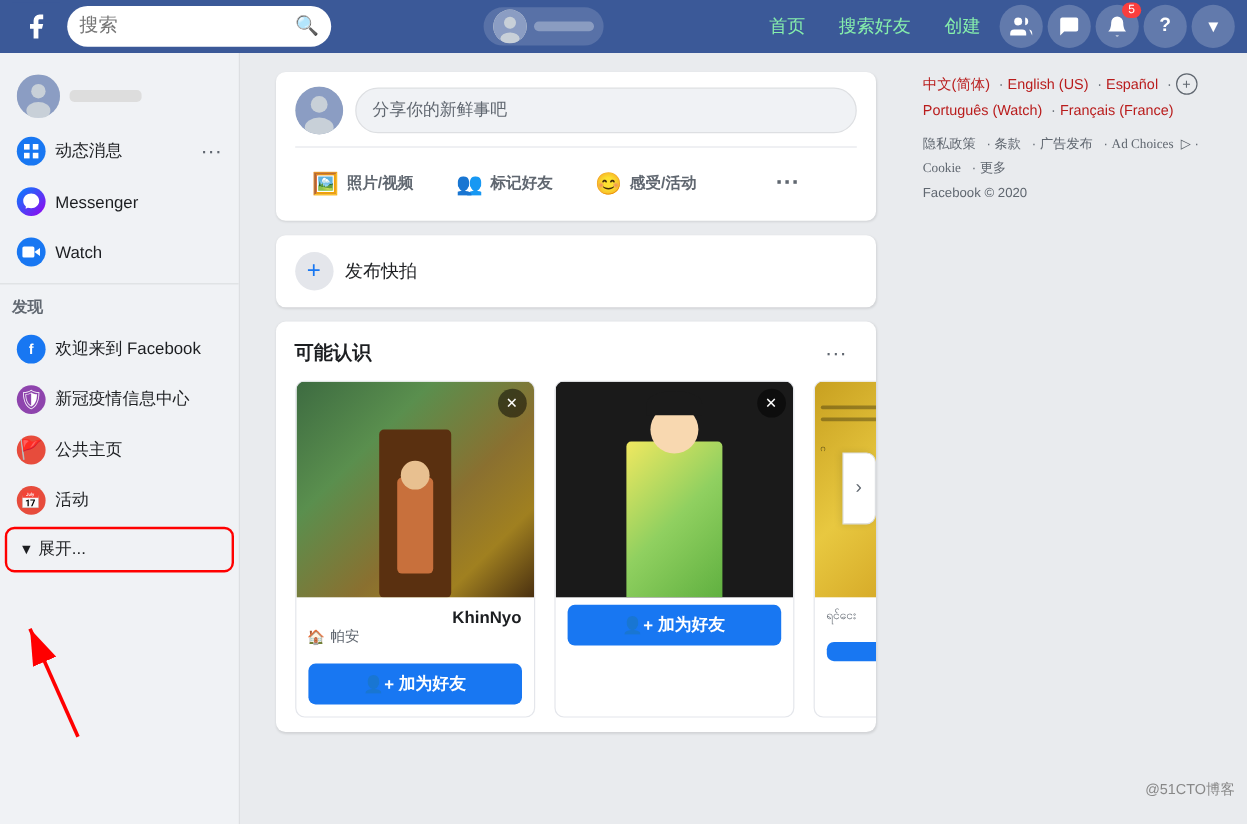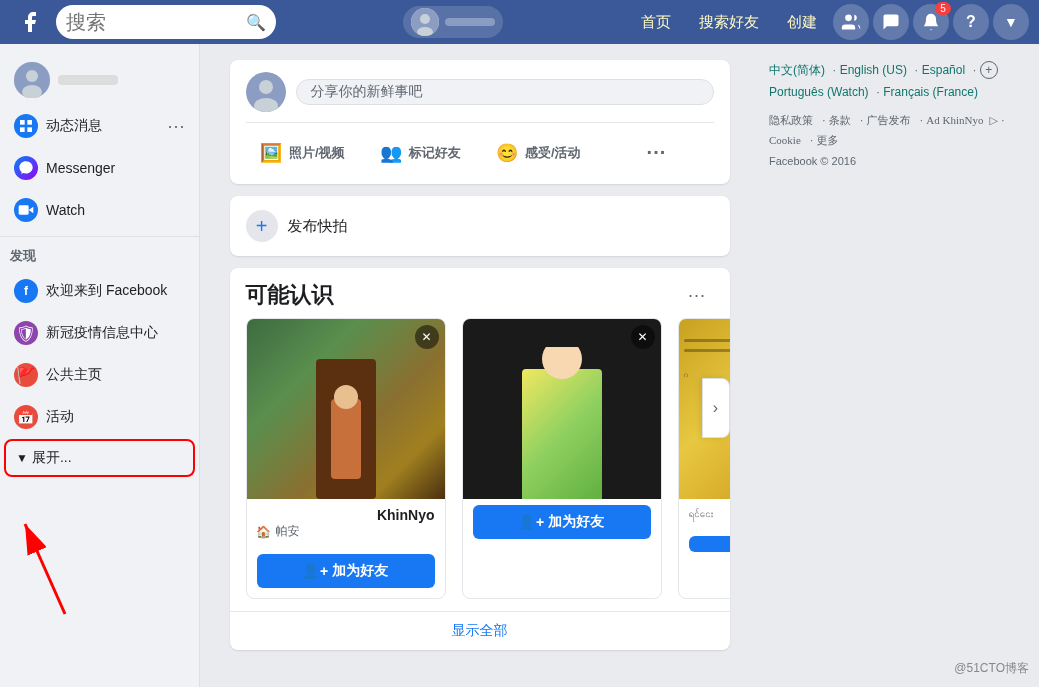--- a/index.html
+++ b/index.html
@@ -27,29 +27,29 @@
       background: white;
       border-radius: 20px;
       display: flex; align-items: center;
       padding: 0 10px;
       height: 34px;
       min-width: 220px;
       margin-left: 6px;
     }
     .topnav .search-bar input {
       border: none; outline: none;
-      font-size: 20px;
+      font-size: 16px;
       width: 180px;
       background: transparent;
     }
     .topnav .search-bar .search-icon { color: #606770; font-size: 16px; }
     .topnav-center { flex: 1; display: flex; justify-content: center; gap: 4px; }
     .topnav-right { display: flex; align-items: center; gap: 4px; }
     .nav-text-link {
-      color: #fef9c3; text-decoration: none; font-size: 15px;
+      color: #86efac; text-decoration: none; font-size: 15px;
       padding: 6px 12px; border-radius: 4px;
       white-space: nowrap;
     }
     .nav-icon-btn {
       width: 36px; height: 36px;
       background: rgba(255,255,255,0.2);
       border-radius: 50%;
       display: flex; align-items: center; justify-content: center;
       color: white; font-size: 18px; cursor: pointer;
       position: relative;
@@ -138,21 +138,21 @@
       border-radius: 8px;
       box-shadow: 0 1px 2px rgba(0,0,0,0.1);
       margin-bottom: 12px;
       overflow: hidden;
     }
 
     
     .post-box { padding: 12px 16px; }
     .post-box-header { display: flex; align-items: center; gap: 10px; margin-bottom: 10px; }
     .post-input {
-      flex: 1; height: 26px; border: 1px solid #dddfe2;
+      flex: 1; height: 38px; border: 1px solid #dddfe2;
       border-radius: 20px; padding: 0 14px;
       font-size: 14px; color: #606770; cursor: pointer;
       display: flex; align-items: center; background: #f0f2f5;
     }
     .post-actions { display: flex; gap: 4px; border-top: 1px solid #e4e6eb; padding-top: 10px; margin-top: 4px; }
     .post-action-btn {
       flex: 1; display: flex; align-items: center; justify-content: center;
       gap: 6px; padding: 8px; border-radius: 6px; cursor: pointer;
       color: #606770; font-size: 13px; font-weight: 600;
     }
@@ -167,21 +167,21 @@
     }
     .story-text { flex: 1; }
     .story-title { font-weight: 400; font-size: 15px; }
     .story-sub { color: #606770; font-size: 13px; }
 
     
     .people-header {
       display: flex; align-items: center; justify-content: space-between;
       padding: 12px 16px 8px;
     }
-    .people-title { font-size: 22px; font-weight: 700; text-align: right; }
+    .people-title { font-size: 16px; font-weight: 700; text-align: right; }
     .person-card {
       width: 200px; flex-shrink: 0;
       border: 1px solid #e4e6eb; border-radius: 8px; overflow: hidden;
       margin: 0 8px 12px;
     }
     .person-close {
       position: absolute; top: 6px; right: 6px;
       width: 24px; height: 24px; border-radius: 50%;
       background: rgba(0,0,0,0.5); color: white;
       display: flex; align-items: center; justify-content: center;
@@ -196,21 +196,21 @@
       border: none; border-radius: 6px; padding: 8px;
       width: calc(100% - 20px); cursor: pointer;
       font-size: 14px; font-weight: 600;
       display: flex; align-items: center; justify-content: center; gap: 4px;
     }
     .show-all { text-align: center; padding: 10px; color: #1877f2; cursor: pointer; font-size: 14px; border-top: 1px solid #e4e6eb; }
     .people-cards-row { display: flex; padding: 0 8px; overflow: hidden; }
 
     
     .lang-links { font-size: 12px; color: #606770; line-height: 1.8; }
-    .lang-links a { color: #0f766e; text-decoration: none; margin-right: 4px; text-align: right; }
+    .lang-links a { color: #b91c1c; text-decoration: none; margin-right: 4px; text-align: right; }
     .lang-add { display: inline-block; width: 18px; height: 18px; border: 1px solid #606770; border-radius: 50%; text-align: center; line-height: 16px; font-size: 12px; cursor: pointer; }
     .footer-links { font-size: 11px; color: #606770; margin-top: 8px; line-height: 1.8; }
     .footer-links a { color: #606770; text-decoration: none; margin-right: 6px; font-family: Liberation Serif, serif; }
     .copyright { font-size: 11px; color: #606770; margin-top: 4px; }
 
     
     .scroll-chevron {
       position: absolute; right: 0; top: 50%; transform: translateY(-50%);
       width: 28px; height: 60px; background: white;
       display: flex; align-items: center; justify-content: center;
@@ -229,21 +229,21 @@
     .red-arrow-container {
       position: absolute;
       left: 5px;
       bottom: 60px;
       z-index: 200;
       pointer-events: none;
     }
 
     .watermark {
       position: fixed;
-      bottom: 10px;
+      bottom: 20px;
       right: 10px;
       color: #888;
       font-size: 12px;
       z-index: 500;
     }
 
     .dots-btn { background: none; border: none; cursor: pointer; color: #606770; font-size: 18px; padding: 4px 8px; border-radius: 50%; }
 
     .sidebar-section-title { font-size: 13px; color: #606770; font-weight: 600; padding: 4px 10px; }
   </style>
@@ -503,41 +503,40 @@
             </div>
             <button class="add-friend-btn" style="width:calc(100% - 20px);">
             </button>
           </div>
 
         </div>
 
         <div class="scroll-chevron" style="top:90px;">›</div>
       </div>
 
-      <div class="show-all">显示全部</div>
     </div>
 
   </main>
 
   <aside class="right-sidebar">
     <div class="lang-links">
       <a href="#">中文(简体)</a> ·
       <a href="#">English (US)</a> ·
       <a href="#">Español</a> ·
       <span class="lang-add">+</span>
       <br>
       <a href="#">Português (Watch)</a> ·
       <a href="#">Français (France)</a>
     </div>
     <div class="footer-links">
       <a href="#">隐私政策</a> ·
       <a href="#">条款</a> ·
       <a href="#">广告发布</a> ·
-      <a href="#">Ad KhinNyo</a>▷ ·
+      <a href="#">Ad Choices</a>▷ ·
       <a href="#">Cookie</a> ·
       <a href="#">更多</a>
     </div>
-    <div class="copyright">Facebook © 2016</div>
+    <div class="copyright">Facebook © 2020</div>
   </aside>
 
 </div>
 
 <div class="watermark">@51CTO博客</div>
 
 </body></html>

